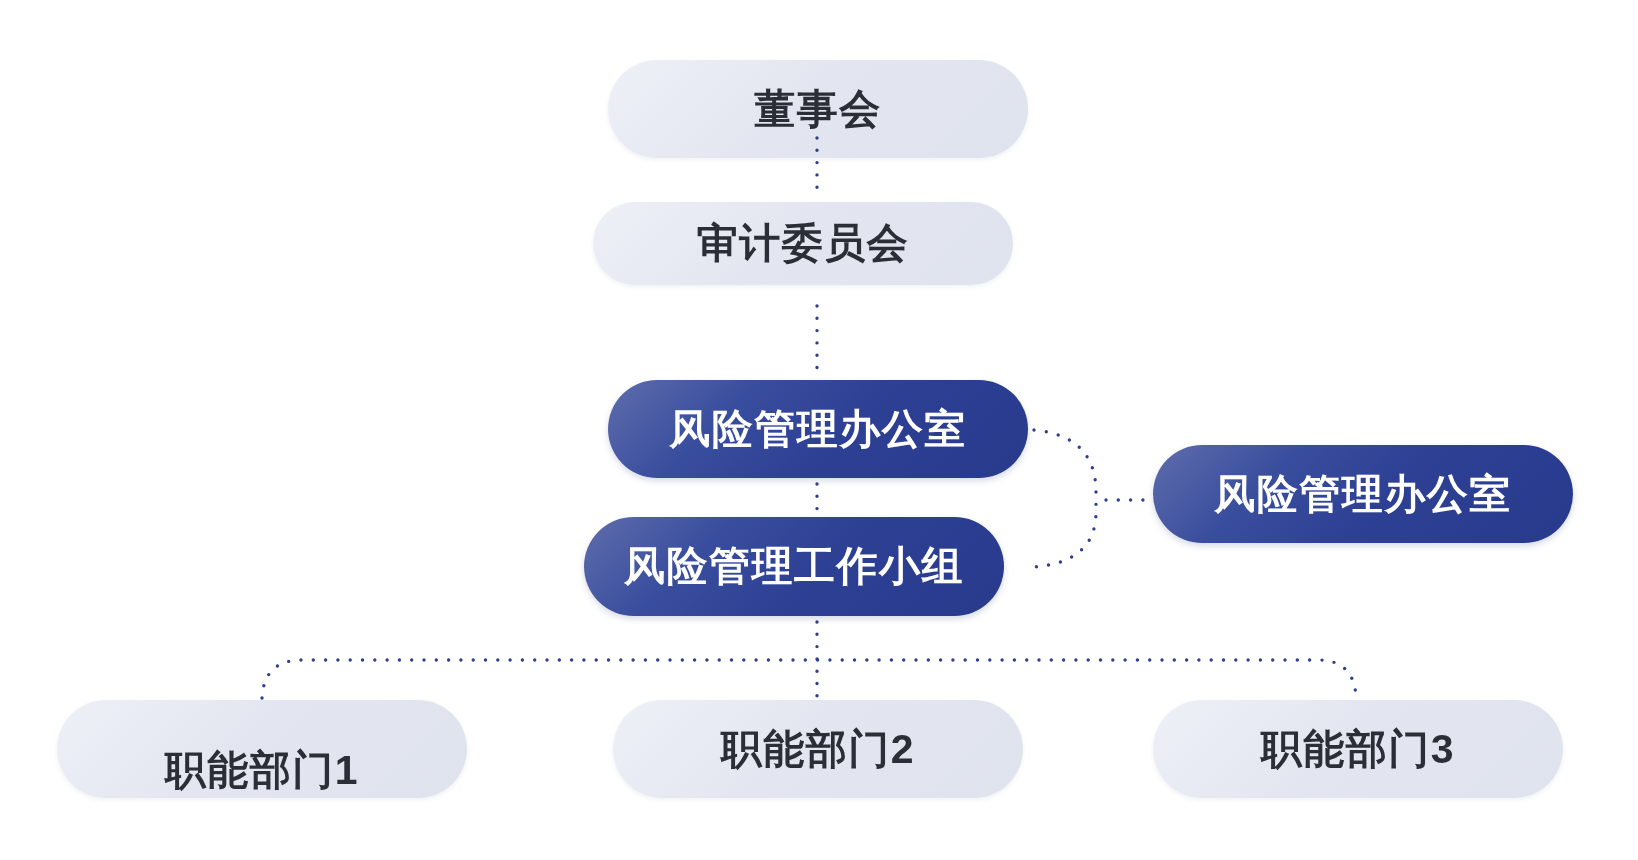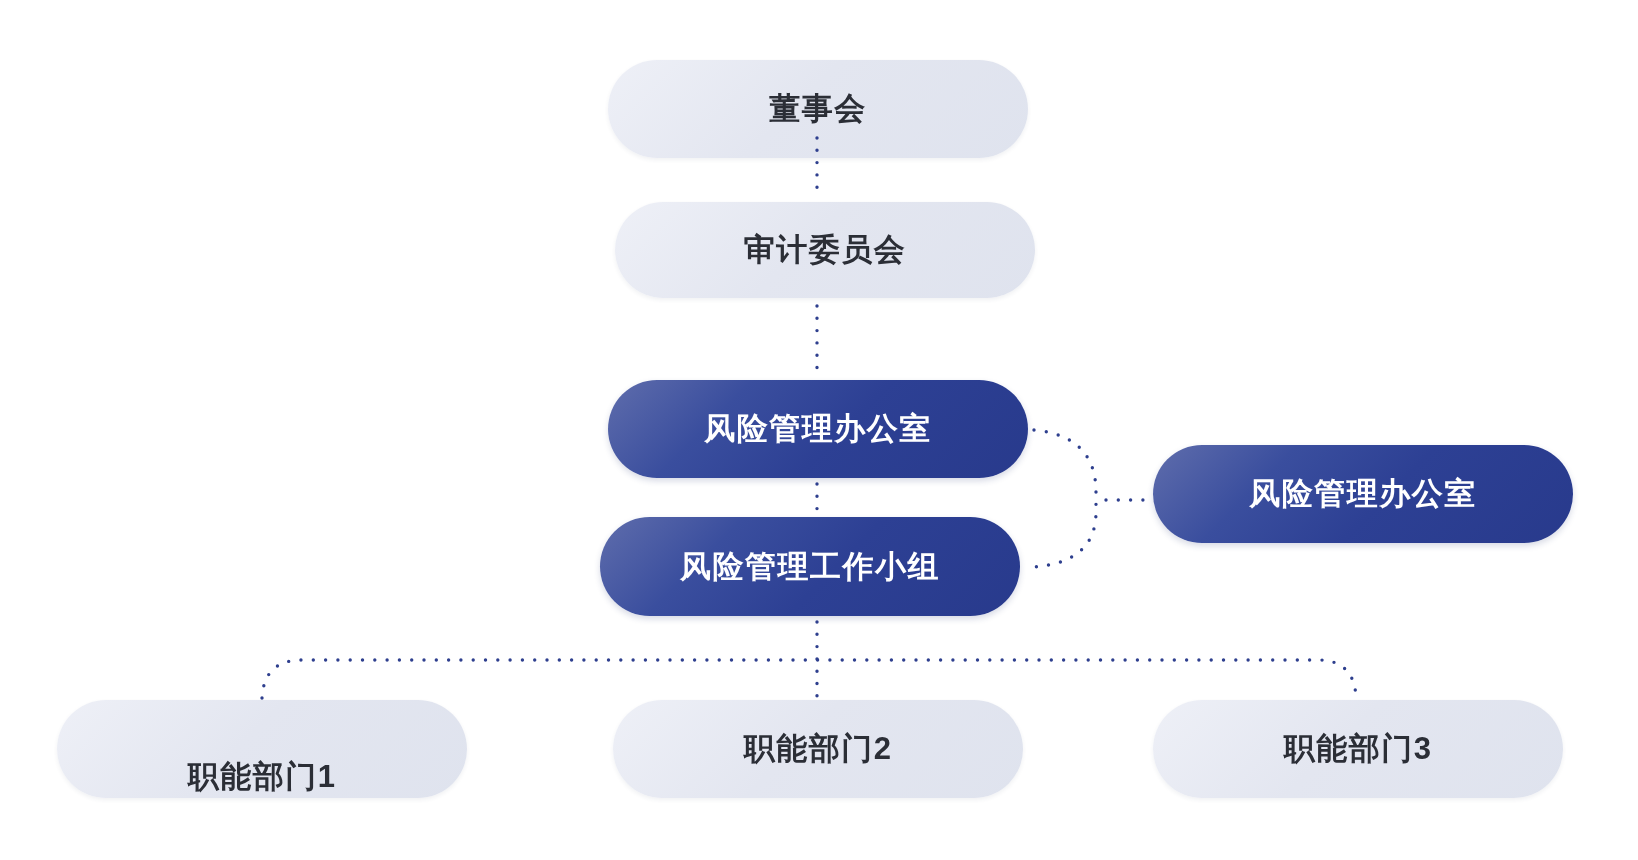--- a/index.html
+++ b/index.html
@@ -25,41 +25,41 @@
   }
   .node {
     position: absolute;
     border-radius: 52px;
     display: flex;
     align-items: center;
     justify-content: center;
     z-index: 1;
   }
   .node span {
-    font-size: 31px;
+    font-size: 41px;
     font-weight: 700;
     letter-spacing: 1.5px;
     white-space: nowrap;
   }
   .node.light {
     background: linear-gradient(135deg, var(--light-fill-highlight) 0%, var(--light-fill) 45%, #dfe3ee 100%);
     box-shadow: 0 2px 4px rgba(40, 50, 90, 0.07);
   }
   .node.light span { color: var(--text-dark); }
   .node.primary {
     background: linear-gradient(135deg, var(--primary-light) 0%, #3a4e9e 28%, var(--primary) 55%, var(--primary-dark) 100%);
     box-shadow: 0 3px 6px rgba(35, 48, 110, 0.18);
   }
   .node.primary span { color: var(--text-light); }
 
   
   #node-board     { left: 608px;  top: 60px;  width: 420px; height: 98px; }
-  #node-audit     { left: 615px;  top: 202px; width: 420px; height: 96px; }
+  #node-audit     { left: 593px;  top: 202px; width: 420px; height: 83px; }
   #node-committee { left: 608px;  top: 380px; width: 420px; height: 98px; }
-  #node-workgroup { left: 600px;  top: 517px; width: 420px; height: 99px; }
+  #node-workgroup { left: 584px;  top: 517px; width: 420px; height: 99px; }
   #node-office    { left: 1153px; top: 445px; width: 420px; height: 98px; }
   #node-dept1     { left: 57px;   top: 700px; width: 410px; height: 98px; align-items: flex-end; }
   #node-dept2     { left: 613px;  top: 700px; width: 410px; height: 98px; }
   #node-dept3     { left: 1153px; top: 700px; width: 410px; height: 98px; align-items: center; }
 
   .connectors {
     position: absolute;
     left: 0; top: 0;
     width: 1638px;
     height: 860px;

